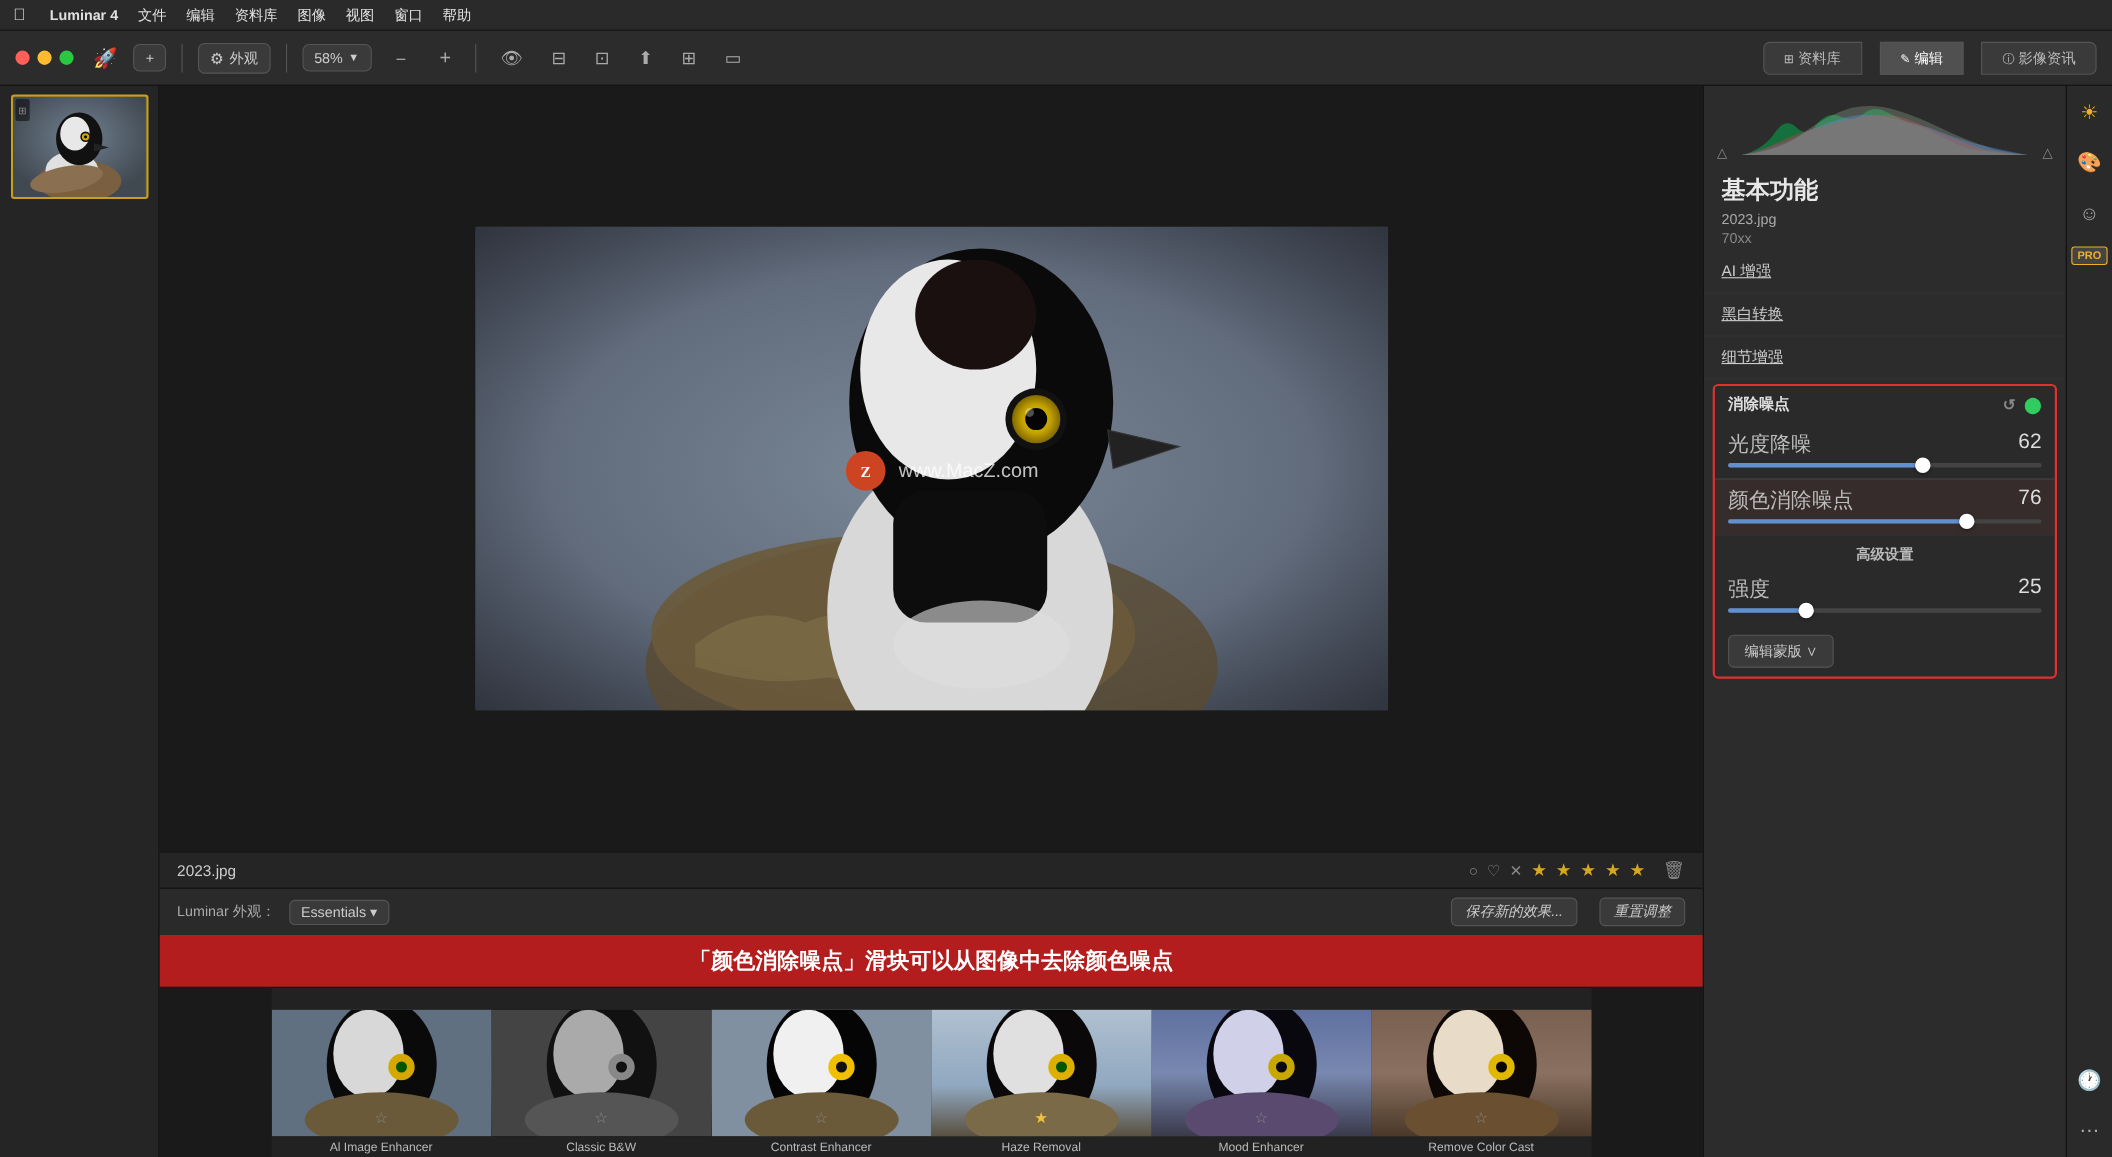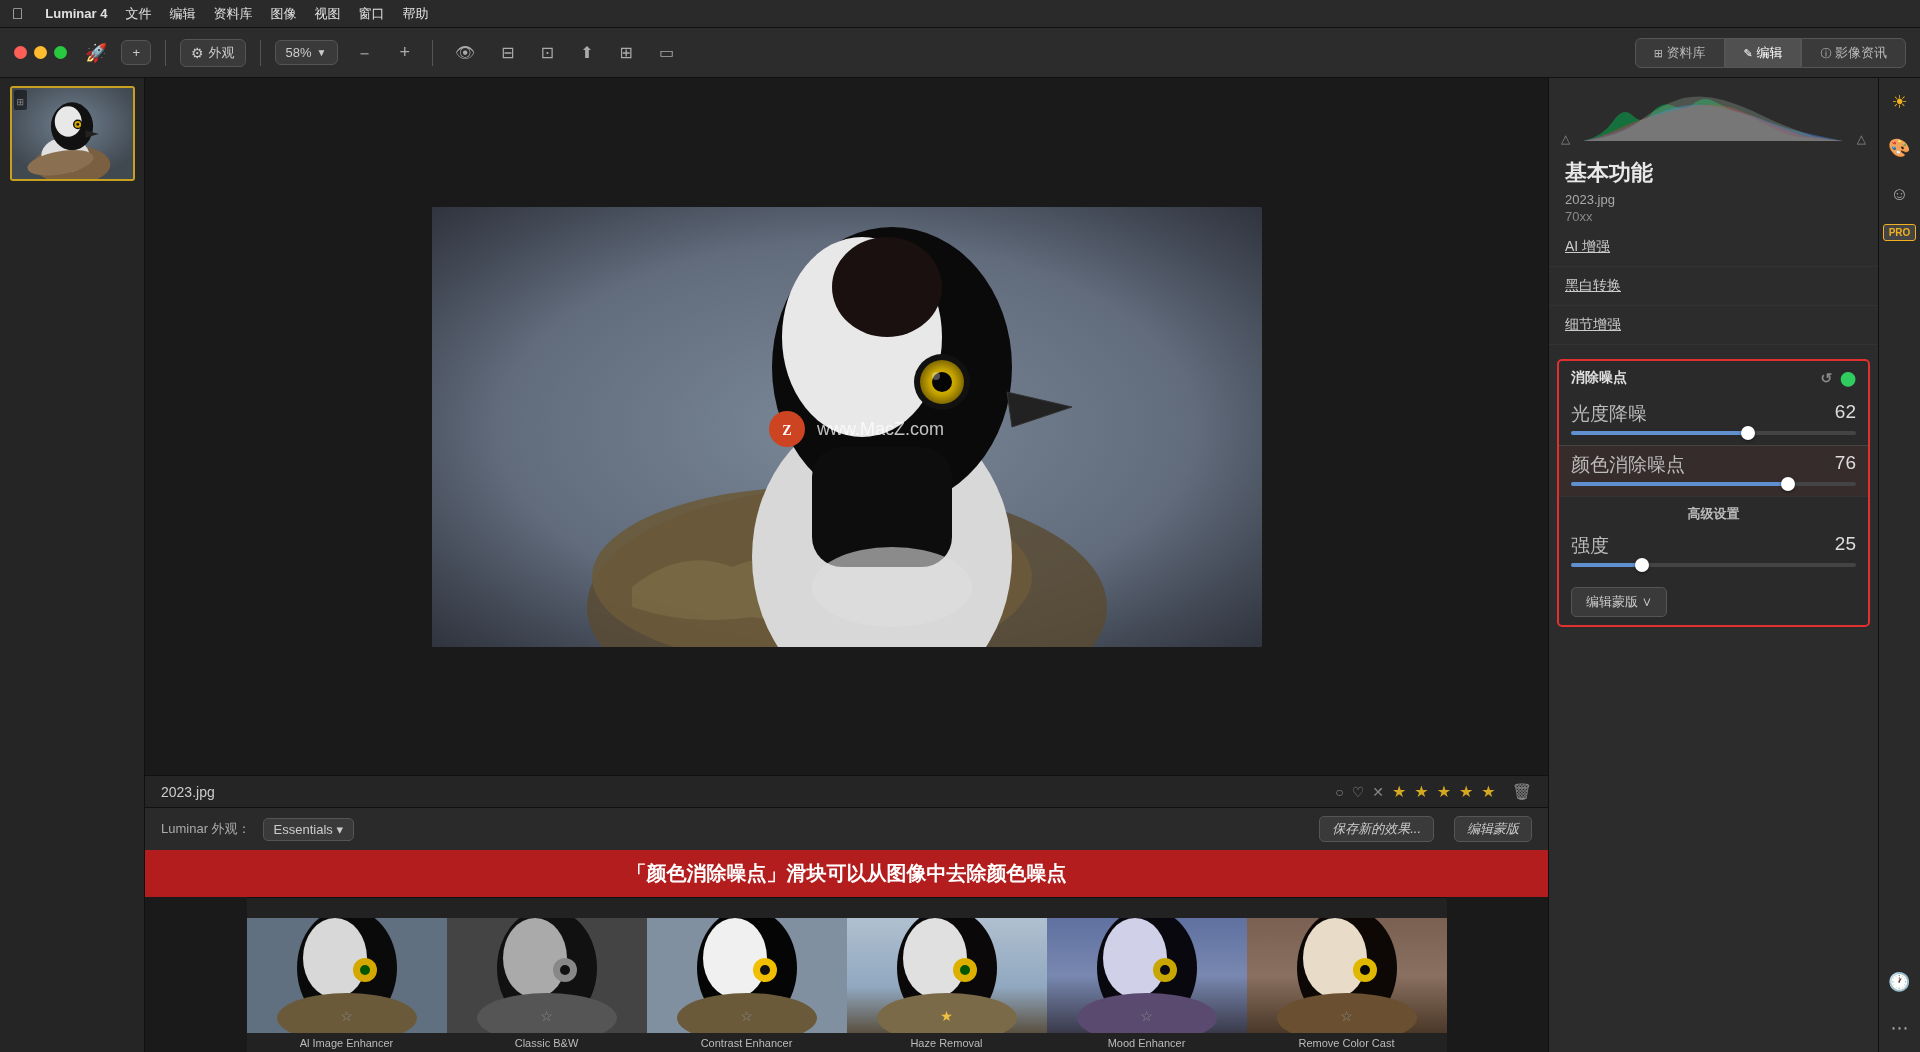--- a/index.html
+++ b/index.html
@@ -66,21 +66,21 @@
       border: none;
       color: #aaa;
       font-size: 18px;
       cursor: pointer;
       padding: 4px 8px;
       border-radius: 5px;
     }
     .toolbar-right {
       margin-left: auto;
       display: flex;
-      gap: 0;
+      gap: 16px;
     }
     .tab-btn {
       background: #3a3a3a;
       border: 1px solid #555;
       color: #bbb;
       font-size: 13px;
       padding: 5px 18px;
       cursor: pointer;
     }
     .tab-btn.active { background: #505050; color: #fff; }
@@ -297,21 +297,21 @@
       border-bottom: 1px solid #333;
       display: flex;
       align-items: center;
       justify-content: space-between;
     }
     .panel-item-label { flex: 1; text-decoration: underline; }
 
     
     .active-section {
       border: 2px solid #e03030;
-      margin: 14px 8px;
+      margin: 4px 8px;
       border-radius: 5px;
       overflow: hidden;
       background: #2a2a2a;
     }
     .active-section-header {
       padding: 8px 12px;
       font-size: 14px;
       font-weight: 600;
       color: #e0e0e0;
       display: flex;
@@ -612,21 +612,21 @@
       </div>
       <button class="trash-btn">🗑</button>
     </div>
 
     <div class="presets-bar" style="width:100%;">
       <span class="presets-label">Luminar 外观：</span>
       <button class="preset-dropdown">
         <span>Essentials</span> ▾
       </button>
       <button class="preset-btn">保存新的效果...</button>
-      <button class="preset-btn" style="margin-left:8px;">编辑蒙版</button>
+      <button class="preset-btn" style="margin-left:8px;">重置调整</button>
     </div>
 
     <div style="position:relative; width:100%; flex-shrink:0;">
       <div style="background:rgba(200,30,30,0.88); color:#fff; font-size:20px; font-weight:700; padding:10px 20px; text-align:center; width:100%;">「颜色消除噪点」滑块可以从图像中去除颜色噪点</div>
     </div>
 
     <div class="presets-row">
 
       <div class="preset-thumb">
         <div class="preset-thumb-img preset-bg-1">

